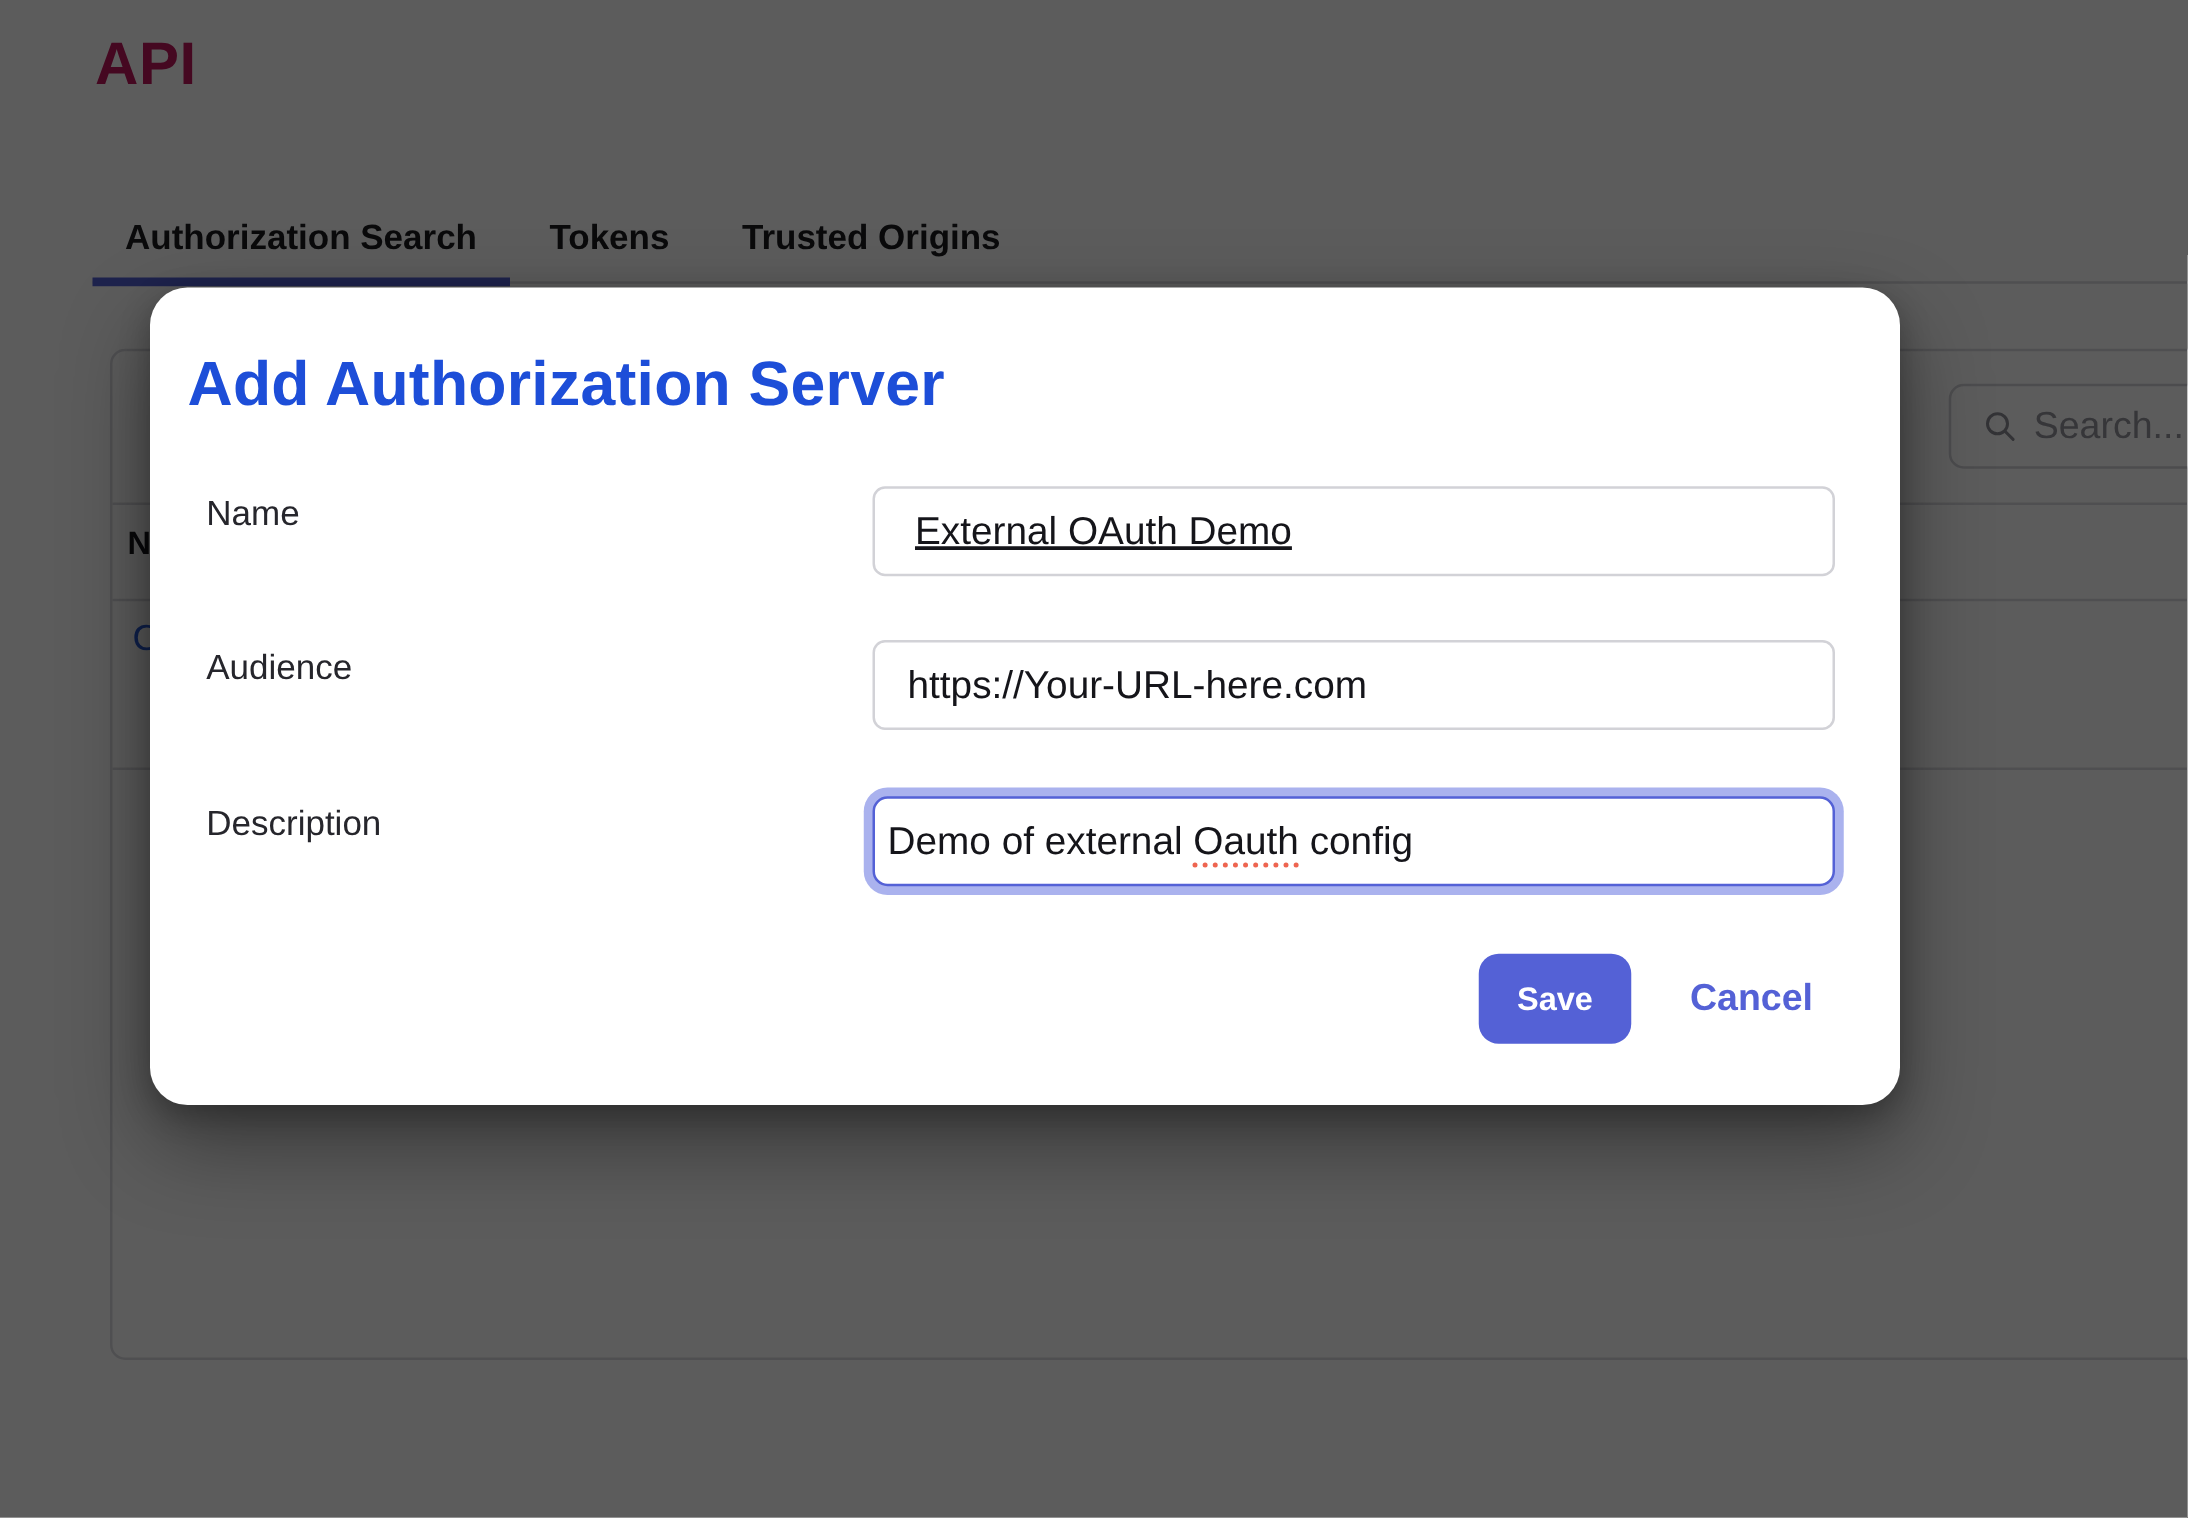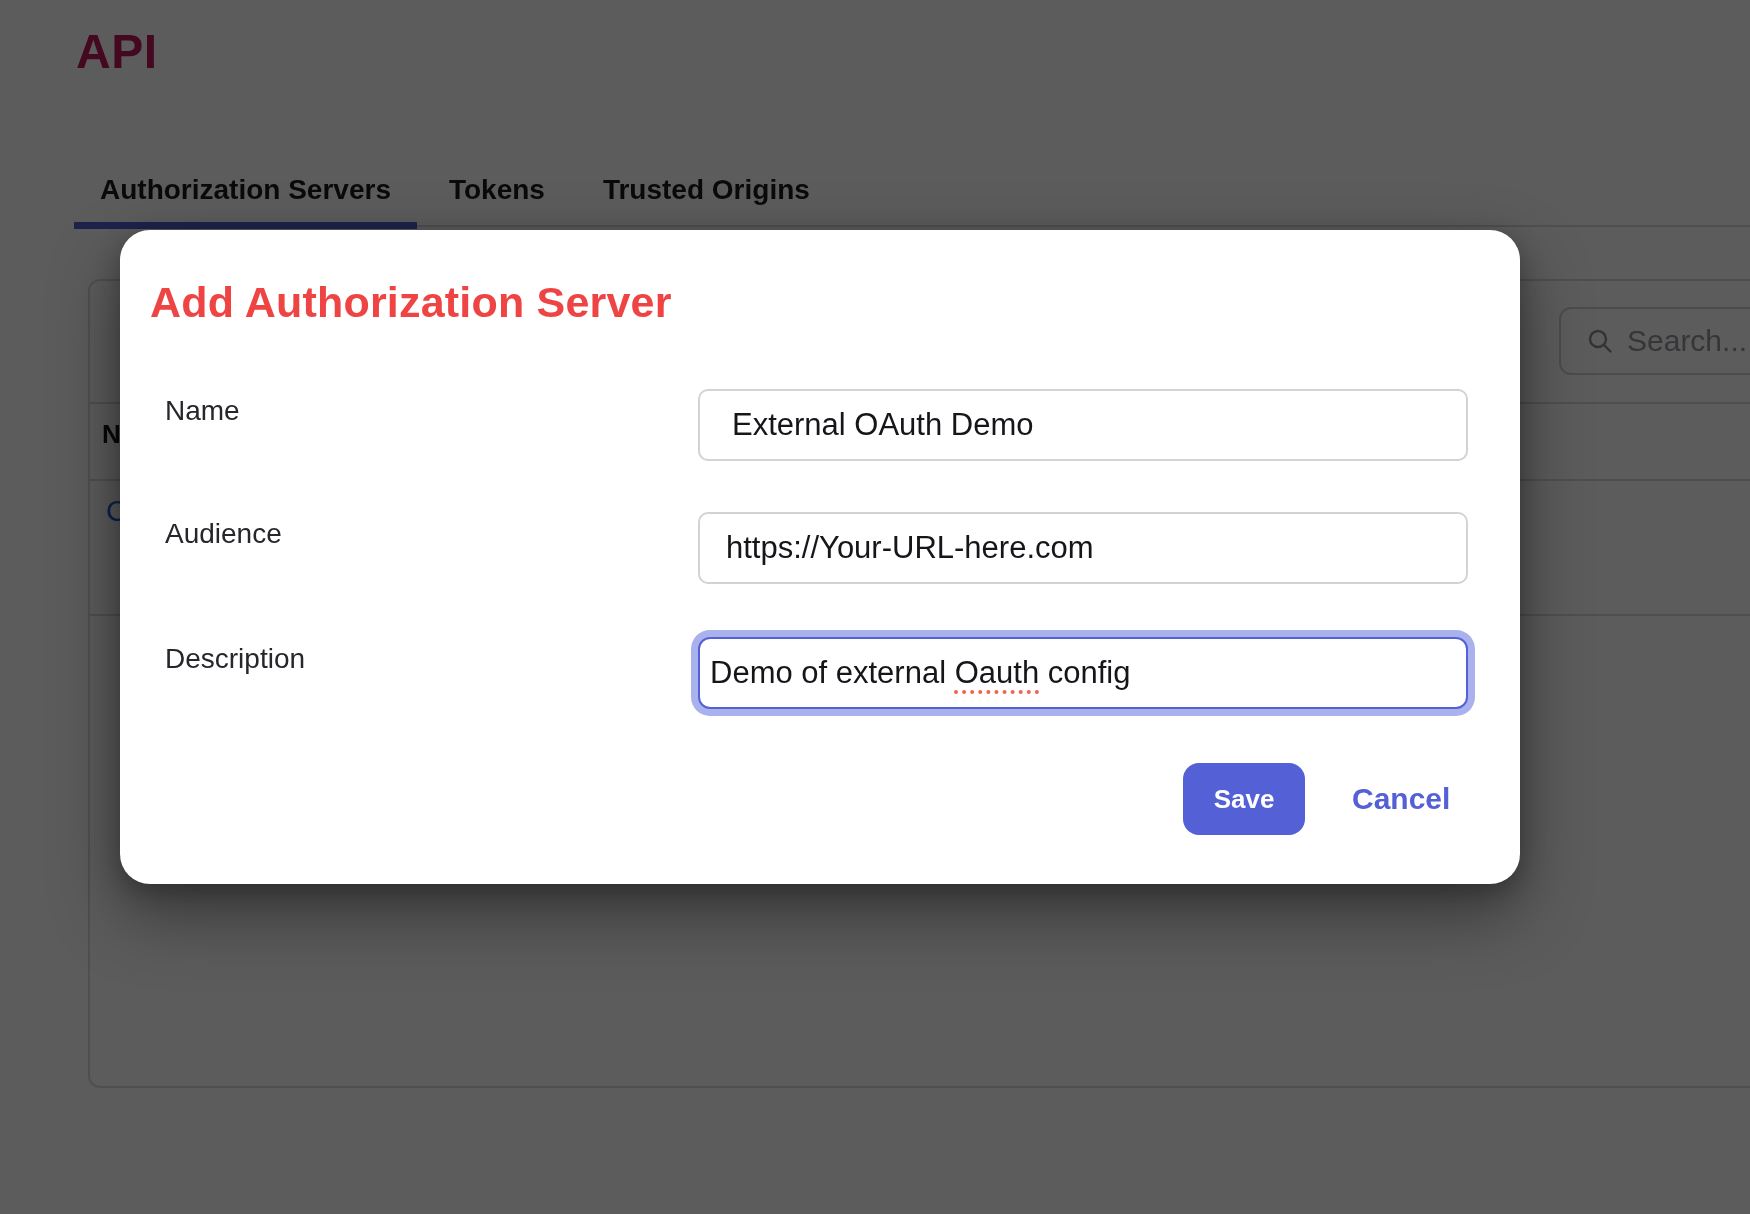--- a/index.html
+++ b/index.html
@@ -66,35 +66,35 @@
   
   .scrim{position:absolute;inset:0;background:rgba(0,0,0,0.64);z-index:10;}
   
   .modal{
     position:absolute;left:120px;top:230px;width:1400px;height:654px;z-index:20;
     background:#ffffff;border-radius:30px;
     box-shadow:0 30px 70px rgba(0,0,0,.40),0 8px 24px rgba(0,0,0,.25);
   }
   .modal-title{
     position:absolute;left:30px;top:48px;
-    font-size:43px;font-weight:700;color:#ef4444;letter-spacing:.2px;
+    font-size:50px;font-weight:700;color:#1d4ed8;letter-spacing:.2px;
   }
   .field-label{
     position:absolute;left:45px;font-size:28px;color:#26262c;line-height:32px;
   }
   .label-name{top:165px;text-align:right;}
   .label-audience{top:288px;}
   .label-description{top:413px;text-align:right;}
   .text-input{
     position:absolute;left:578px;width:770px;height:72px;
     border:2px solid #d2d2d7;border-radius:10px;background:#fff;
     font-family:inherit;font-size:31px;color:#15151a;
     padding:0 24px 0 26px;outline:none;
   }
-  .input-name{top:159px;padding-left:32px;}
+  .input-name{top:159px;padding-left:32px;text-decoration:underline;}
   .input-audience{top:282px;}
   .input-description{
     position:absolute;left:578px;top:407px;width:770px;height:72px;
     background:#fff;border:2.5px solid var(--accent);border-radius:12px;
     box-shadow:0 0 0 7px var(--focus-halo);
     display:flex;align-items:center;padding-left:10px;
     font-size:31px;color:#15151a;white-space:pre;cursor:text;
   }
   .misspelled{
     text-decoration:underline dotted var(--spell-red);
@@ -114,21 +114,21 @@
 </style>
 </head>
 <body>
 
 <div class="page">
   <div class="page-title">API</div>
 
   <div class="tabs-divider"></div>
   <div class="tabs">
     <div class="tab active">
-      <span>Authorization Servers</span>
+      <span>Authorization Search</span>
     </div>
     <div class="tab">
       <span>Tokens</span>
     </div>
     <div class="tab">
       <span>Trusted Origins</span>
     </div>
   </div>
 
   <div class="card">

